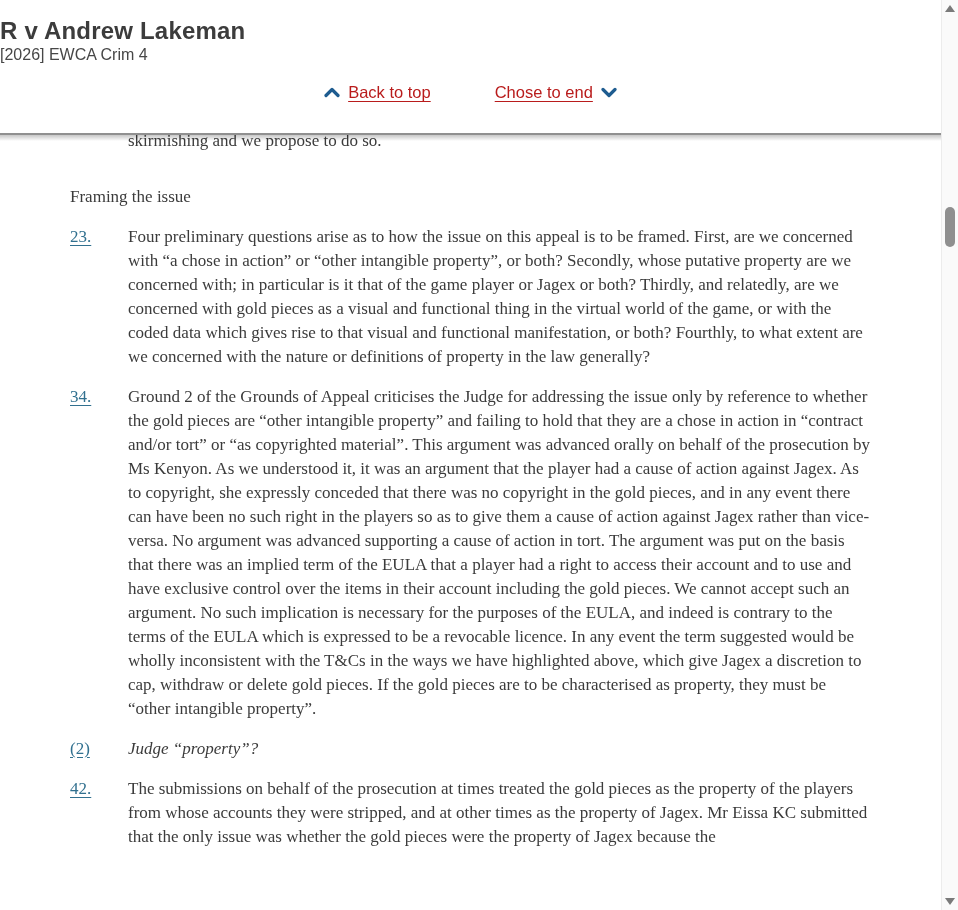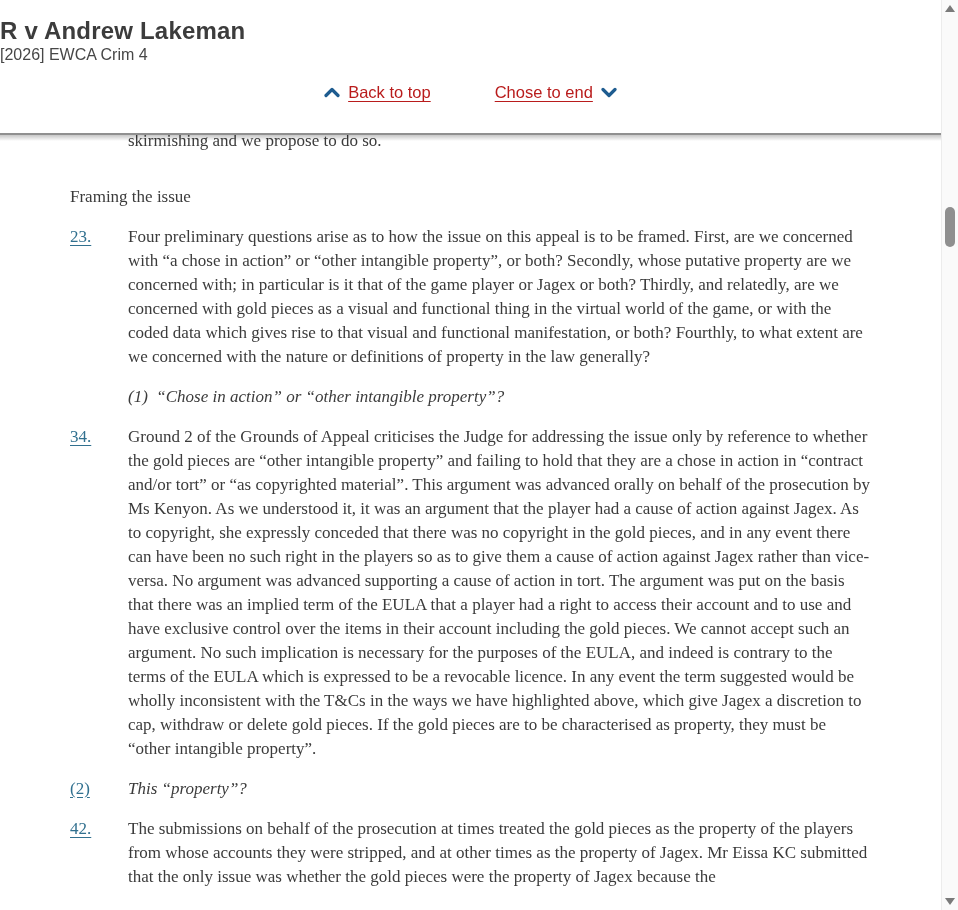--- a/index.html
+++ b/index.html
@@ -165,30 +165,29 @@
 
   <p class="block cont">skirmishing and we propose to do so.</p>
 
   <h2 class="block section-heading">Framing the issue</h2>
 
   <div class="block num-para">
     <a class="para-num" href="#">23.</a>
     <p>Four preliminary questions arise as to how the issue on this appeal is to be framed. First, are we concerned with “a chose in action” or “other intangible property”, or both? Secondly, whose putative property are we concerned with; in particular is it that of the game player or Jagex or both? Thirdly, and relatedly, are we concerned with gold pieces as a visual and functional thing in the virtual world of the game, or with the coded data which gives rise to that visual and functional manifestation, or both? Fourthly, to what extent are we concerned with the nature or definitions of property in the law generally?</p>
   </div>
 
-  <h3 class="block sub-heading indent">(1)&nbsp;&nbsp;“Chose in action” or “other intangible property”?</h3>
 
   <div class="block num-para">
     <a class="para-num" href="#">34.</a>
     <p>Ground 2 of the Grounds of Appeal criticises the Judge for addressing the issue only by reference to whether the gold pieces are “other intangible property” and failing to hold that they are a chose in action in “contract and/or tort” or “as copyrighted material”. This argument was advanced orally on behalf of the prosecution by Ms Kenyon. As we understood it, it was an argument that the player had a cause of action against Jagex. As to copyright, she expressly conceded that there was no copyright in the gold pieces, and in any event there can have been no such right in the players so as to give them a cause of action against Jagex rather than vice-versa. No argument was advanced supporting a cause of action in tort. The argument was put on the basis that there was an implied term of the EULA that a player had a right to access their account and to use and have exclusive control over the items in their account including the gold pieces. We cannot accept such an argument. No such implication is necessary for the purposes of the EULA, and indeed is contrary to the terms of the EULA which is expressed to be a revocable licence. In any event the term suggested would be wholly inconsistent with the T&amp;Cs in the ways we have highlighted above, which give Jagex a discretion to cap, withdraw or delete gold pieces. If the gold pieces are to be characterised as property, they must be “other intangible property”.</p>
   </div>
 
   <div class="block num-para">
     <a class="para-num" href="#">(2)</a>
-    <h3 class="sub-heading">This “property”?</h3>
+    <h3 class="sub-heading">Judge “property”?</h3>
   </div>
 
   <div class="block num-para">
     <a class="para-num" href="#">42.</a>
     <p>The submissions on behalf of the prosecution at times treated the gold pieces as the property of the players from whose accounts they were stripped, and at other times as the property of Jagex. Mr Eissa KC submitted that the only issue was whether the gold pieces were the property of Jagex because the</p>
   </div>
 
 </main>
 
 <div class="scrollbar">

